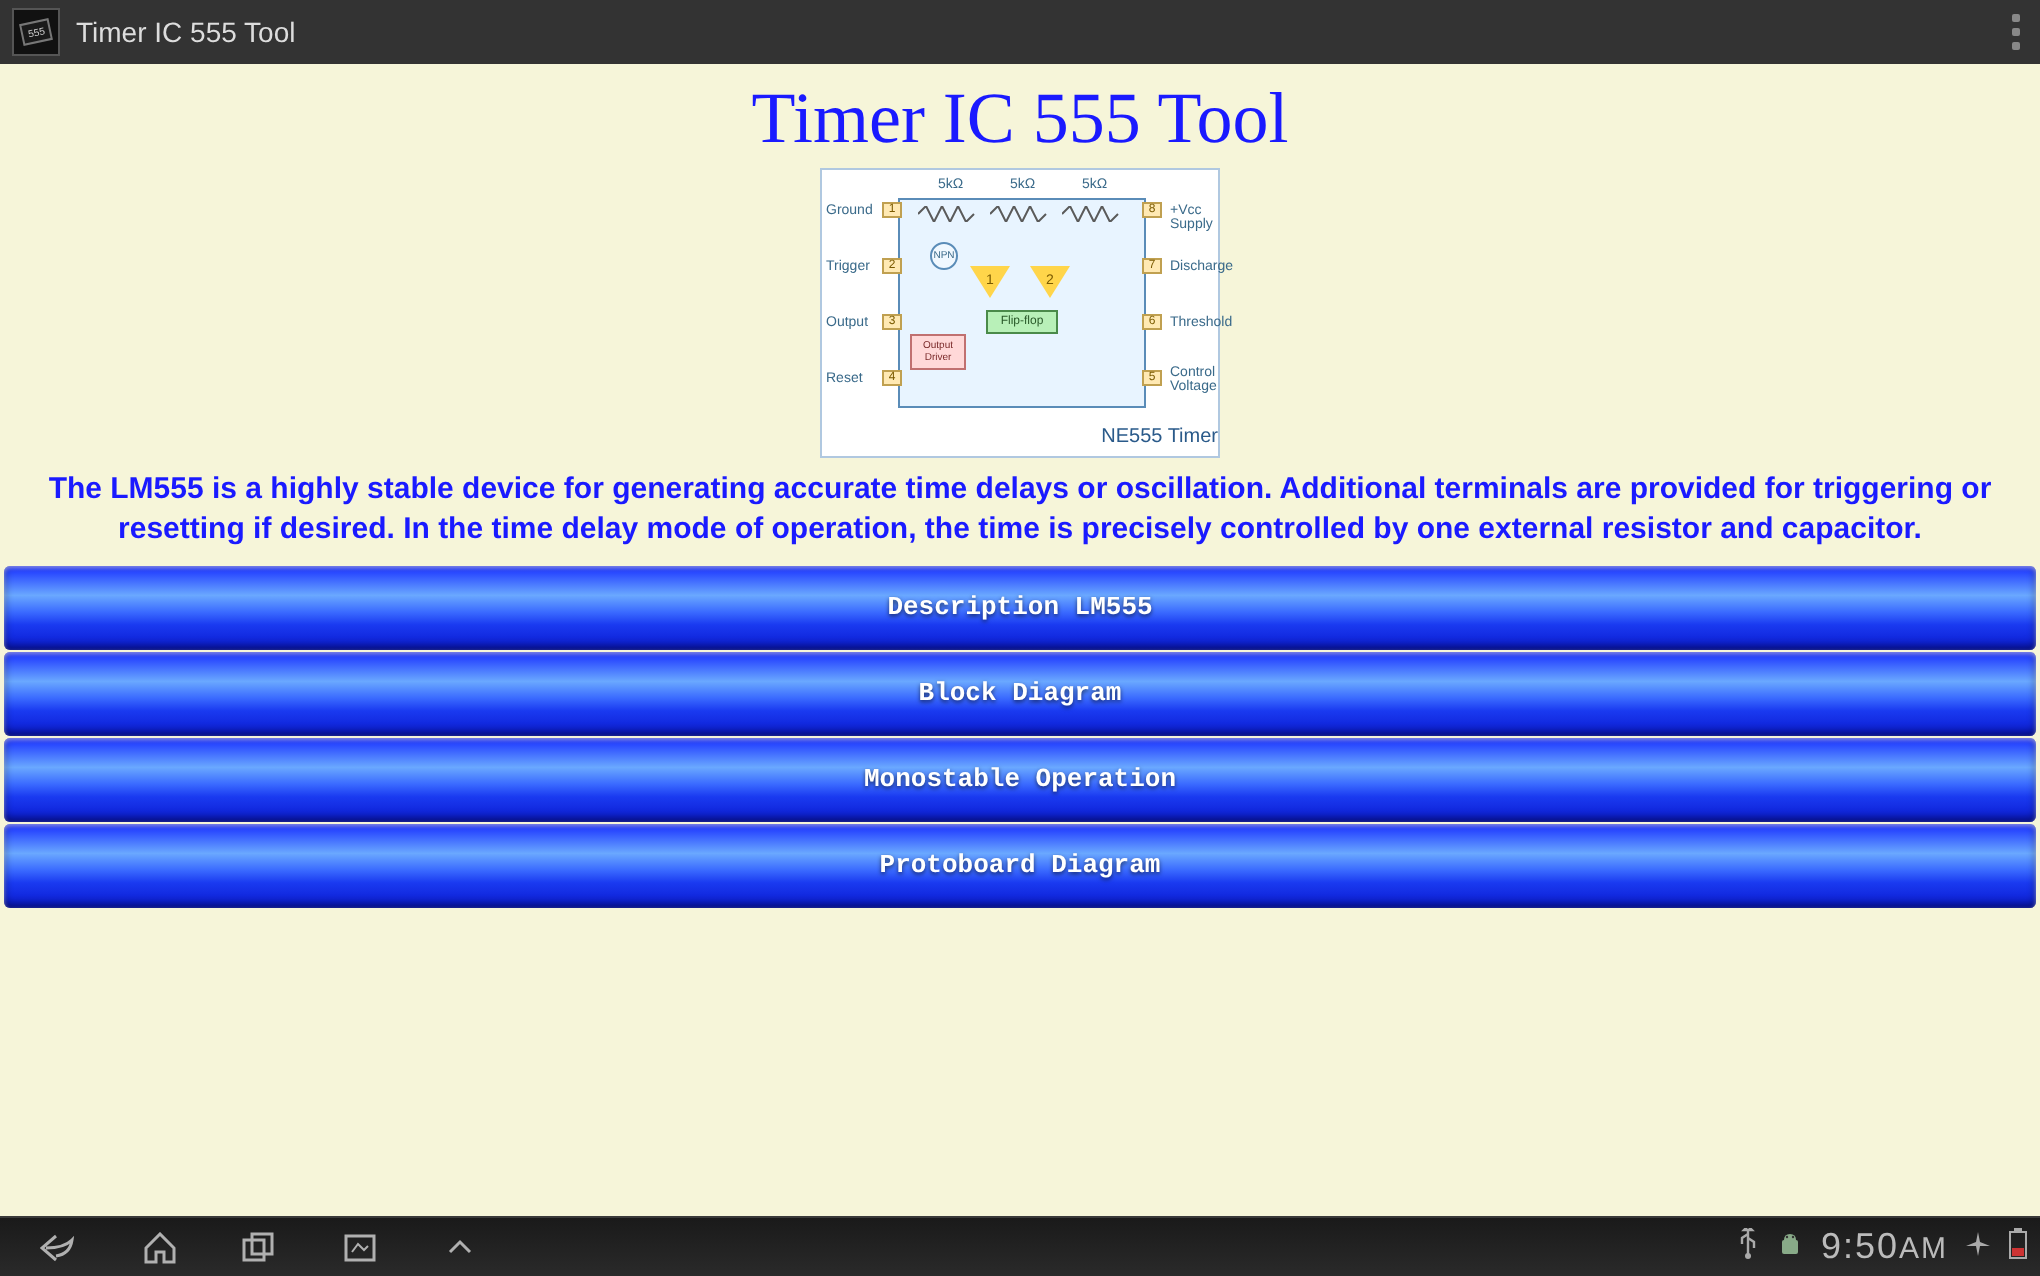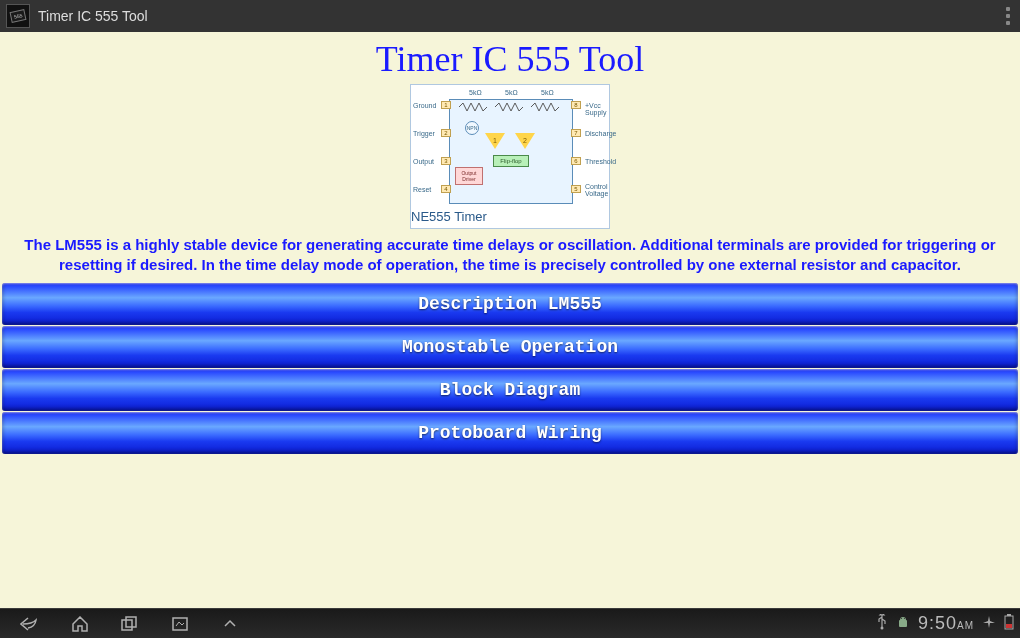--- a/index.html
+++ b/index.html
@@ -50,21 +50,21 @@
     color: #5a5a5a;
   }
   .diagram .chip {
     position: absolute;
     left: 38px; top: 14px;
     width: 124px; height: 105px;
     background: #e8f4ff;
     border: 1px solid #5a8cb8;
   }
   .diagram .label { position:absolute; color:#3a6a8a; font-size:7px; }
-  .diagram .chipname { position:absolute; bottom:4px; left:0; right:0; text-align:left; color:#2a5a8a; font-size:13px; }
+  .diagram .chipname { position:absolute; bottom:4px; left:0; right:0; text-align:right; color:#2a5a8a; font-size:10px; }
   .diagram .pin { position:absolute; width:10px; height:8px; background:#ffe9b3; border:1px solid #c0a050; font-size:6px; text-align:center; line-height:7px; color:#7a5a00;}
   .diagram .resistor { position:absolute; top:18px; width:30px; height:8px; }
   .diagram .tri { position:absolute; width:0;height:0;border-left:10px solid transparent;border-right:10px solid transparent;border-top:16px solid #ffd54a; }
   .diagram .flipflop { position:absolute; left:82px; top:70px; width:36px; height:12px; background:#b8f0b8; border:1px solid #4a8a4a; font-size:6px; text-align:center; line-height:11px; color:#2a5a2a;}
   .diagram .outdrv { position:absolute; left:44px; top:82px; width:28px; height:18px; background:#ffd8d8; border:1px solid #c07070; font-size:5px; text-align:center; color:#7a2a2a; padding-top:2px;}
   .diagram .npn { position:absolute; left:54px; top:36px; width:14px; height:14px; border:1px solid #5a8cb8; border-radius:50%; font-size:5px; text-align:center; line-height:13px; color:#3a6a8a; background:#f0f8ff;}
   
   .desc {
     color: #1a1aff;
     font-weight: bold;
@@ -86,41 +86,41 @@
       #1a2ae8 0%,
       #2a4aff 8%,
       #6aa8ff 35%,
       #3a6aff 55%,
       #1a3af0 70%,
       #0a1ad0 100%);
     box-shadow: inset 0 1px 2px rgba(255,255,255,0.5), inset 0 -2px 4px rgba(0,0,20,0.5);
     border-radius: 3px;
     color: #fff;
     font-family: "Courier New", monospace;
-    font-size: 18px;
+    font-size: 13px;
     font-weight: bold;
     text-shadow: 0 1px 2px rgba(0,0,0,0.6);
   }
   
   .navbar {
     height: 30px;
     background: linear-gradient(to bottom, #1a1a1a, #2a2a2a);
     display: flex;
     align-items: center;
     color: #b0b0b0;
     font-size: 12px;
     padding: 0 6px;
     border-top: 1px solid #3a3a3a;
   }
   .navbar .nav-left { display:flex; gap: 30px; align-items:center; padding-left: 14px;}
   .navbar .nav-icon { width: 20px; height: 20px; display:flex; align-items:center; justify-content:center; cursor:pointer; }
   .navbar .spacer { flex:1; }
   .navbar .status { display:flex; align-items:center; gap:8px; font-size:12px; color:#aaa; }
   .navbar .clock { font-size: 18px; color:#bbb; letter-spacing:1px; }
-  .navbar .clock .ampm { font-size:10px; }
+  .navbar .clock .ampm { font-size:15px; }
 </style>
 </head>
 <body>
 
 <div class="titlebar">
   <div class="app-icon">
     <svg width="20" height="20" viewBox="0 0 20 20">
       <rect x="3" y="5" width="14" height="10" fill="#1a1a1a" stroke="#777" transform="rotate(-12 10 10)"></rect>
       <text x="6" y="12" font-size="5" fill="#ccc" transform="rotate(-12 10 10)">555</text>
     </svg>
@@ -183,23 +183,23 @@
 
     <div class="outdrv">Output Driver</div>
 
     <div class="chipname">NE555 Timer</div>
   </div>
 
   <p class="desc">The LM555 is a highly stable device for generating accurate time delays or oscillation. Additional terminals are provided for triggering or resetting if desired. In the time delay mode of operation, the time is precisely controlled by one external resistor and capacitor.</p>
 
   <div class="menu">
     <button class="menu-btn">Description LM555</button>
+    <button class="menu-btn">Block Diagram</button>
     <button class="menu-btn">Monostable Operation</button>
-    <button class="menu-btn">Block Diagram</button>
-    <button class="menu-btn">Protoboard Wiring</button>
+    <button class="menu-btn">Protoboard Diagram</button>
   </div>
 </div>
 
 <div class="navbar">
   <div class="nav-left">
     <div class="nav-icon">
       <svg width="20" height="14" viewBox="0 0 20 14">
           <path d="M8 1 L1 7 L8 13 M3 7 Q12 7 16 3 Q15 10 8 11" fill="none" stroke="#b0b0b0" stroke-width="1.5"></path>
         </svg>
     </div>

